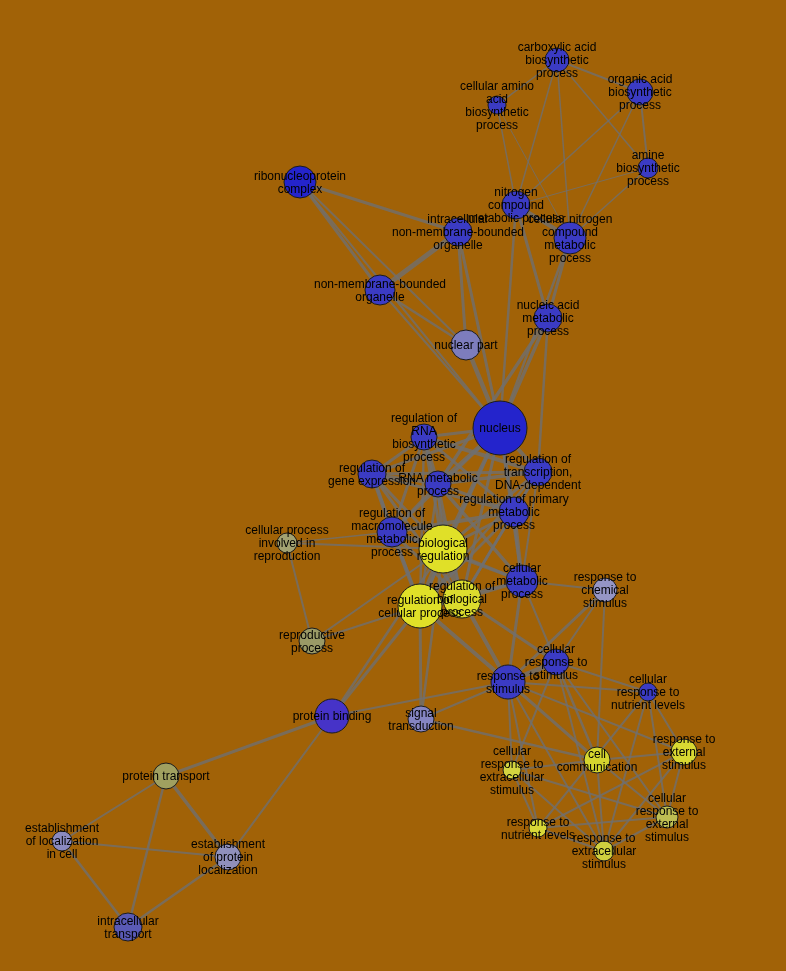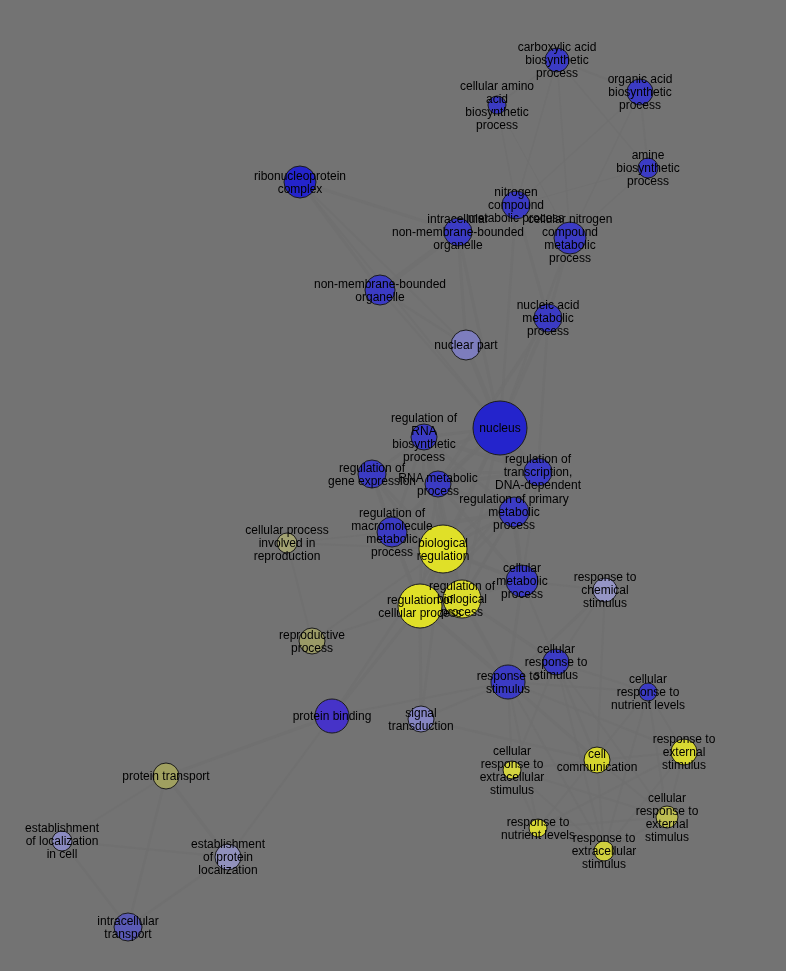--- a/index.html
+++ b/index.html
@@ -1,20 +1,20 @@
 <!DOCTYPE html>
 <html><head>
 <meta charset="utf-8">
 <style>
   html, body { margin: 0; padding: 0; background: #ffffff; }
   .stage {
     position: relative;
     width: 786px;
     height: 971px;
-    background: #737373;
+    background: #a16207;
     overflow: hidden;
     font-family: "Liberation Sans", sans-serif;
   }
   #graph-svg { display: block; width: 786px; height: 971px; }
   .edge {
     stroke: #6f6f6f;
     stroke-opacity: 0.8;
     stroke-linecap: round;
   }
   .node-circle {

